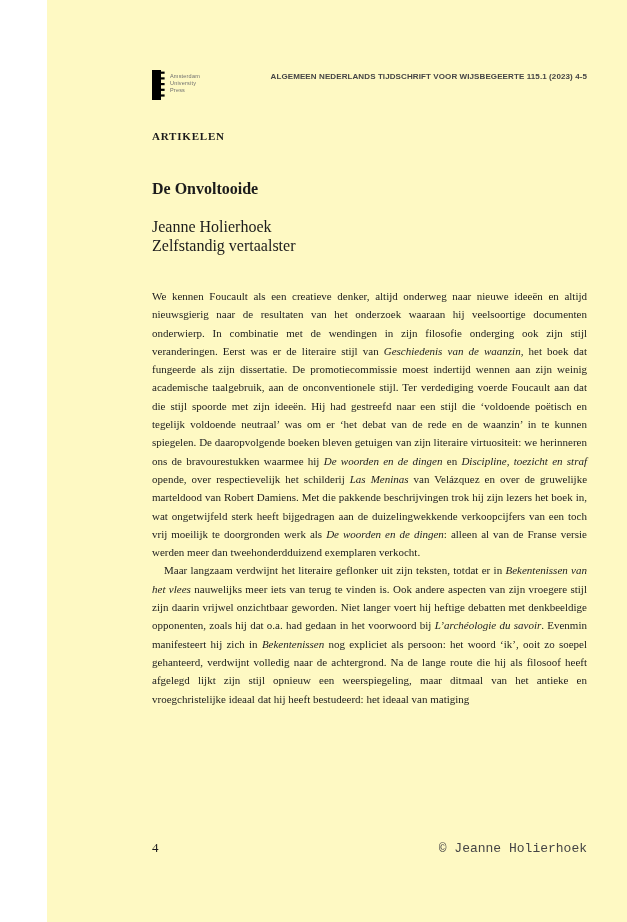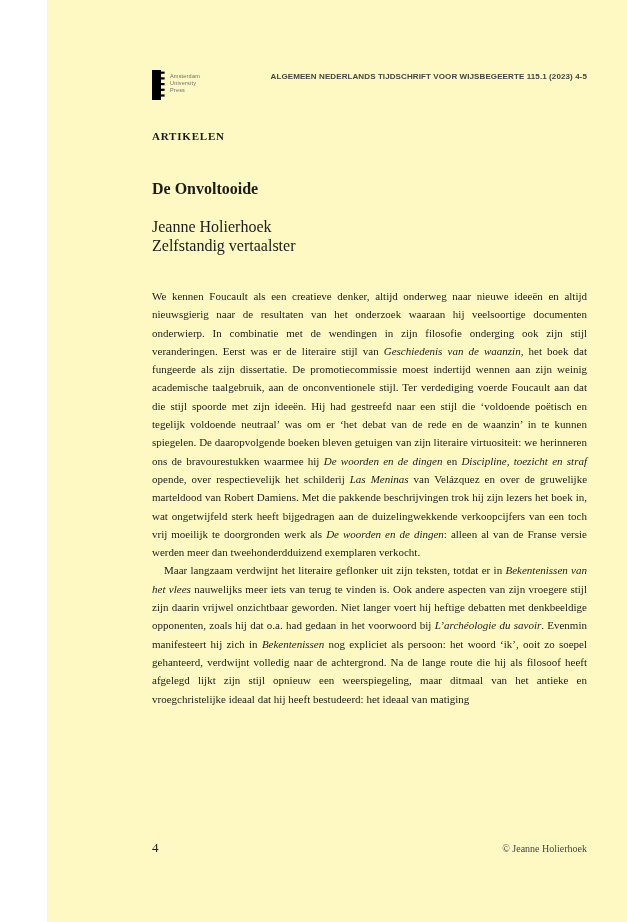--- a/index.html
+++ b/index.html
@@ -63,22 +63,22 @@
   .body em { font-style: italic; }
 
   
   .footer {
     position: absolute;
     left: 105px; right: 87px; top: 840px;
     display: flex; justify-content: space-between; align-items: baseline;
   }
   .page-number { font-size: 13px; }
   .copyright {
-    font-family: Liberation Serif, serif;
-    font-size: 10px; color: #454545;
+    font-family: Liberation Mono, monospace;
+    font-size: 13px; color: #454545;
   }
 </style>
 </head>
 <body>
 
 <div class="page">
   <div class="content">
 
     <div class="header">
       <div class="publisher">

